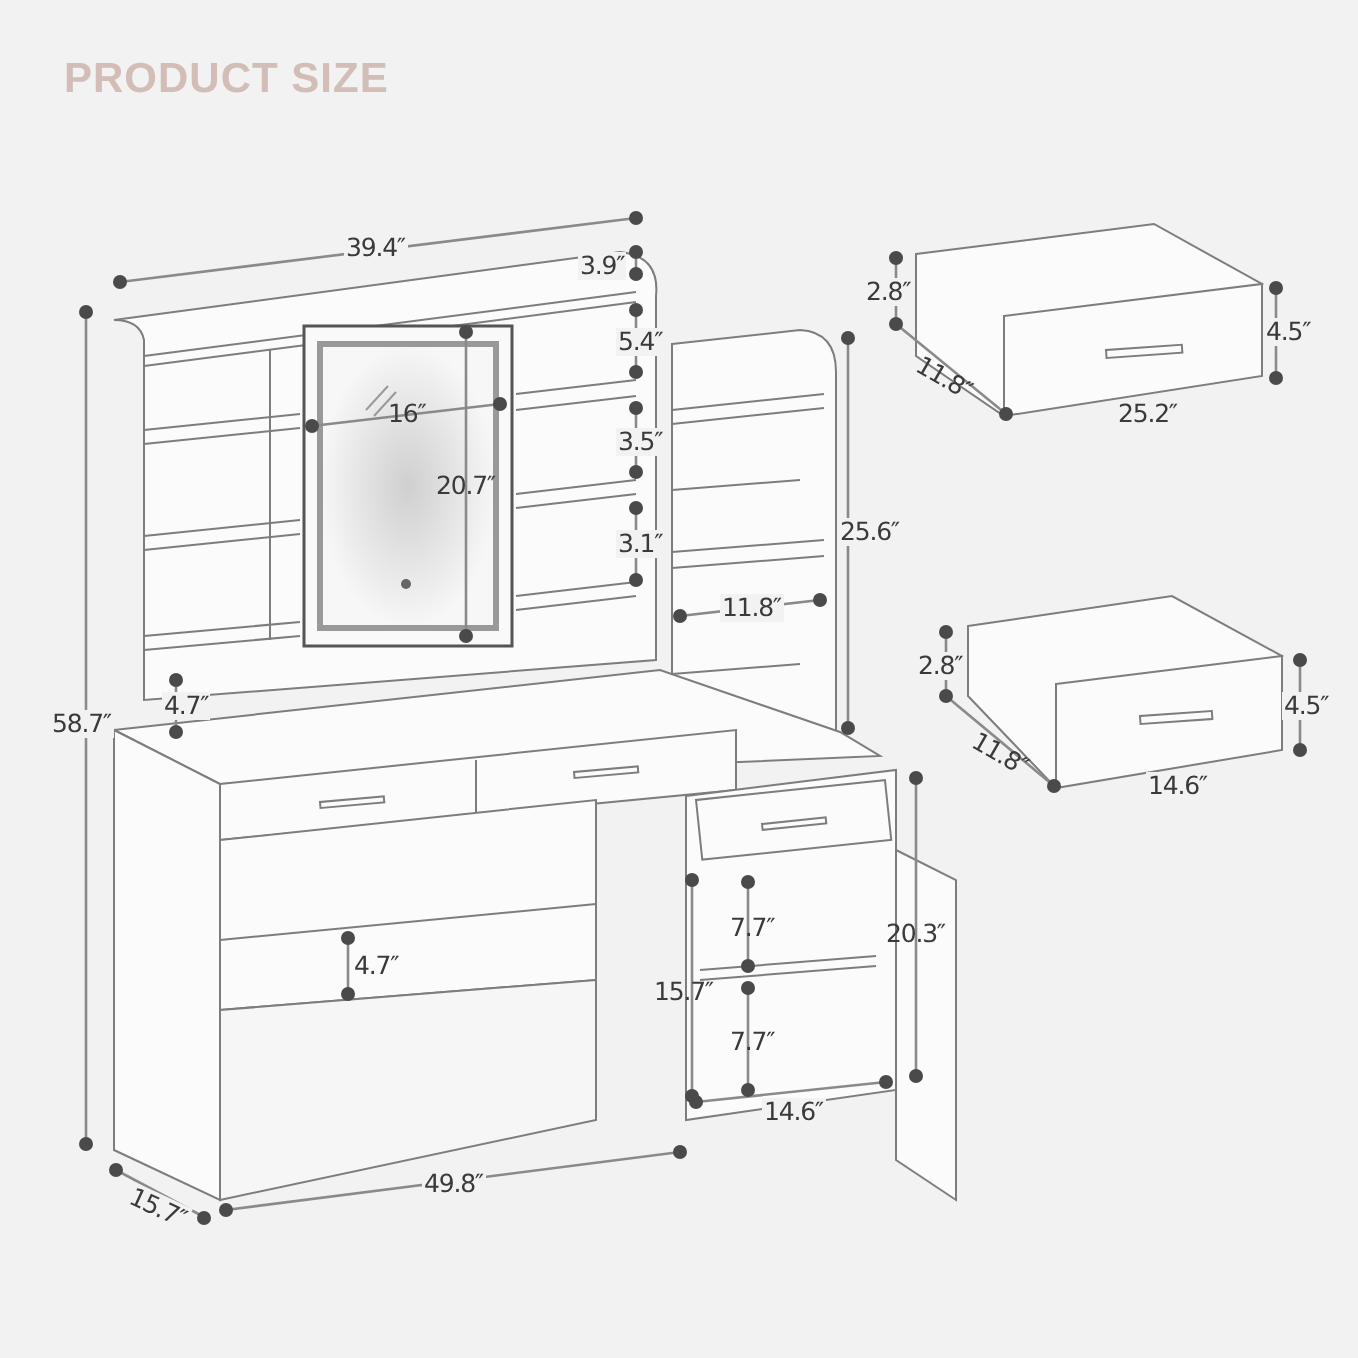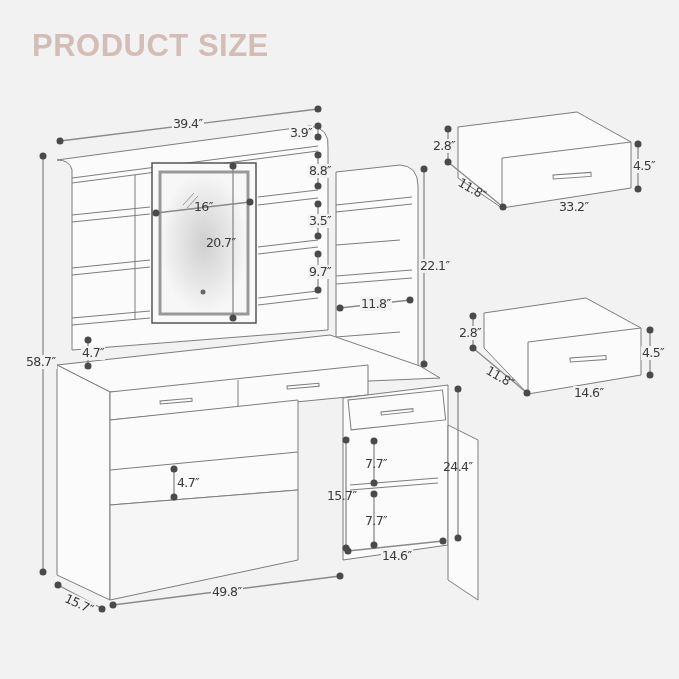--- a/index.html
+++ b/index.html
@@ -1,18 +1,18 @@
 <!DOCTYPE html>
 <html><head>
 <meta charset="utf-8">
 <style>
   html, body { margin:0; padding:0; }
   body { width:679px; height:679px; background:#f2f2f2; position:relative; overflow:hidden;
          font-family:"Liberation Sans", sans-serif; }
-  .title { position:absolute; left:32px; top:28px; font-size:31px; font-weight:bold;
+  .title { position:absolute; left:32px; top:28px; font-size:21px; font-weight:bold;
            letter-spacing:0.5px; color:#d2beb6; }
   svg { position:absolute; left:0; top:0; }
   .lbl { position:absolute; font-family:"DejaVu Sans", sans-serif; font-size:12.5px; color:#3a3a3a;
          letter-spacing:-0.6px; white-space:nowrap; background:#f2f2f2; padding:0 1px; line-height:14px; }
   .lbl.clear { background:transparent; }
 </style>
 </head>
 <body>
 
 <div class="title">PRODUCT SIZE</div>
@@ -164,39 +164,39 @@
     <circle cx="473" cy="316" r="3.5"></circle>
       <circle cx="473" cy="348" r="3.5"></circle>
     <circle cx="527" cy="393" r="3.5"></circle>
     <circle cx="650" cy="330" r="3.5"></circle>
       <circle cx="650" cy="375" r="3.5"></circle>
   </g>
 </svg>
 
 <div class="lbl" style="left:172px;top:117px">39.4″</div>
 <div class="lbl" style="left:289px;top:126px">3.9″</div>
-<div class="lbl" style="left:308px;top:164px">8.8″</div>
+<div class="lbl" style="left:308px;top:164px">5.4″</div>
 <div class="lbl" style="left:308px;top:214px">3.5″</div>
-<div class="lbl" style="left:308px;top:265px">9.7″</div>
+<div class="lbl" style="left:308px;top:265px">3.1″</div>
 <div class="lbl clear" style="left:193px;top:200px">16″</div>
-<div class="lbl clear" style="left:205px;top:236px">20.7″</div>
+<div class="lbl clear" style="left:217px;top:236px">20.7″</div>
 <div class="lbl" style="left:25px;top:355px">58.7″</div>
 <div class="lbl" style="left:81px;top:346px">4.7″</div>
-<div class="lbl" style="left:419px;top:259px">22.1″</div>
+<div class="lbl" style="left:419px;top:259px">25.6″</div>
 <div class="lbl" style="left:360px;top:297px">11.8″</div>
 <div class="lbl clear" style="left:176px;top:476px">4.7″</div>
 <div class="lbl" style="left:211px;top:585px">49.8″</div>
 <div class="lbl" style="left:63px;top:597px;transform:rotate(25deg)">15.7″</div>
-<div class="lbl clear" style="left:442px;top:460px">24.4″</div>
+<div class="lbl clear" style="left:442px;top:460px">20.3″</div>
 <div class="lbl clear" style="left:326px;top:489px">15.7″</div>
 <div class="lbl clear" style="left:364px;top:457px">7.7″</div>
 <div class="lbl clear" style="left:364px;top:514px">7.7″</div>
 <div class="lbl" style="left:381px;top:549px">14.6″</div>
 
 <div class="lbl" style="left:432px;top:139px">2.8″</div>
 <div class="lbl" style="left:632px;top:159px">4.5″</div>
 <div class="lbl clear" style="left:456px;top:182px;transform:rotate(30deg)">11.8″</div>
-<div class="lbl" style="left:558px;top:200px">33.2″</div>
+<div class="lbl" style="left:558px;top:200px">25.2″</div>
 
 <div class="lbl" style="left:458px;top:326px">2.8″</div>
 <div class="lbl" style="left:641px;top:346px">4.5″</div>
 <div class="lbl clear" style="left:484px;top:370px;transform:rotate(30deg)">11.8″</div>
 <div class="lbl" style="left:573px;top:386px">14.6″</div>
 
 </body></html>

